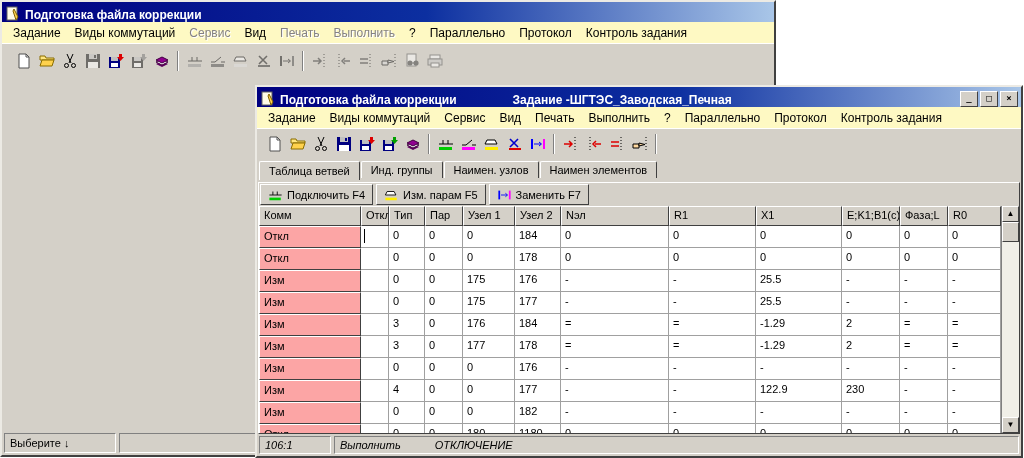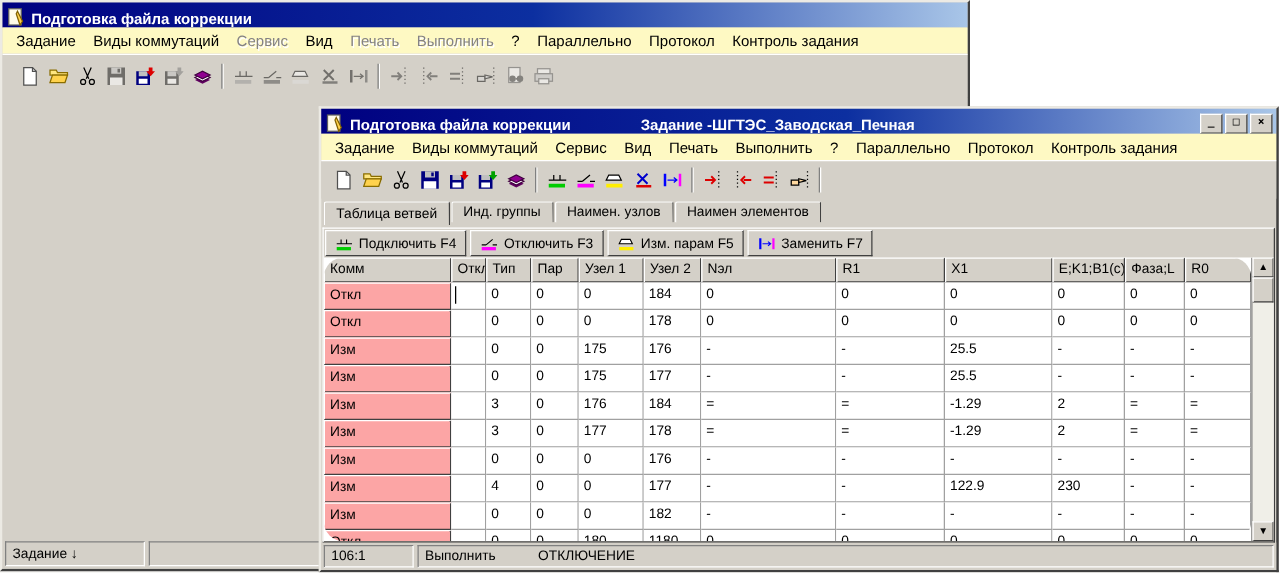--- a/index.html
+++ b/index.html
@@ -35,39 +35,39 @@
   .tab.sel{padding-top:3px;padding-bottom:3px;margin-bottom:-1px;z-index:3;position:relative;}
 
   .tabpage{flex:1;margin:0 1px 0 1px;border:1px solid;border-color:#fff #404040 #404040 #fff;
     background:#d4d0c8;display:flex;flex-direction:column;overflow:hidden;position:relative;z-index:1;}
   .actions{flex:0 0 21px;display:flex;gap:3px;padding:1px 0 1px 1px;}
   .abtn{display:flex;align-items:center;gap:4px;font-size:11px;padding:0 7px;background:#d4d0c8;
     border:1px solid;border-color:#fff #404040 #404040 #fff;white-space:nowrap;}
   .icon14{width:15px;height:14px;display:block;}
 
   .table-wrap{flex:1;display:flex;overflow:hidden;background:#fff;}
-  .grid{flex:1;overflow:hidden;display:flex;flex-direction:column;border-radius:16px;}
+  .grid{flex:1;overflow:hidden;display:flex;flex-direction:column;}
   .trow{display:grid;grid-template-columns:102px 28px 36px 38px 52px 46px 108px 87px 86px 58px 48px minmax(0,1fr);
     flex:0 0 22px;height:22px;}
   .trow.thead{flex:0 0 20px;height:20px;}
   .cell-h{background:#d4d0c8;border:1px solid;border-color:#fff #404040 #404040 #fff;
     font-size:11px;padding:2px 2px 0 4px;box-sizing:border-box;overflow:hidden;white-space:nowrap;}
   .cell{background:#fff;border-right:1px solid #a0a0a0;border-bottom:1px solid #a0a0a0;
     font-size:11px;padding:3px 2px 0 4px;box-sizing:border-box;overflow:hidden;white-space:nowrap;position:relative;}
   .cell.rowhdr{background:#fca5a5;border:1px solid;border-color:#fff #404040 #404040 #fff;}
   .cell.caret::after{content:"";position:absolute;left:3px;top:3px;width:1px;height:14px;background:#000;}
 
   .vscroll{flex:0 0 17px;display:flex;flex-direction:column;background:#f0efe8;border-left:1px solid #808080;}
   .sbtn{flex:0 0 16px;background:#d4d0c8;border:1px solid;border-color:#fff #404040 #404040 #fff;
     font-size:8px;line-height:14px;text-align:center;box-sizing:border-box;}
   .sthumb{flex:0 0 20px;background:#d4d0c8;border:1px solid;border-color:#fff #404040 #404040 #fff;box-sizing:border-box;}
   .strack{flex:1;}
 
   .statusbar{display:flex;gap:3px;padding:2px;box-sizing:border-box;align-items:stretch;background:#d4d0c8;}
-  .front-status{flex:0 0 22px;}
+  .front-status{flex:0 0 22px;font-style:italic;}
   .back-status{flex:0 0 24px;}
   .spanel{border:1px solid;border-color:#808080 #fff #fff #808080;font-size:11px;padding:1px 5px;
     box-sizing:border-box;display:flex;align-items:center;white-space:nowrap;}
   .gap34{gap:34px;}
 
   .client{flex:1;background:#d4d0c8;}
 </style>
 </head>
 <body>
 
@@ -214,21 +214,21 @@
         <span class="tbtn dis">
             <svg class="icon16" viewBox="0 0 16 16">
               <rect x="3" y="2" width="10" height="4" fill="#fff" stroke="#555"></rect>
               <rect x="1" y="6" width="14" height="6" fill="#c8c8c8" stroke="#555"></rect>
               <rect x="4" y="10" width="8" height="4" fill="#fff" stroke="#555"></rect>
             </svg>
           </span>
       </div>
       <div class="client"></div>
       <div class="statusbar back-status">
-        <div class="spanel" style="width:112px;">Задание ↓</div>
+        <div class="spanel" style="width:112px;">Выберите ↓</div>
         <div class="spanel" style="flex:1;"></div>
       </div>
     </div>
   </div>
 
   <div class="win" style="left:255px;top:85px;width:768px;height:373px;z-index:5;">
     <div class="win-inner">
       <div class="titlebar">
         <svg class="icon16" viewBox="0 0 16 16">
             <rect x="2" y="1" width="10" height="13" fill="#fffbe8" stroke="#606060"></rect>
@@ -372,27 +372,20 @@
         <span class="tab">Наимен элементов</span>
       </div>
       <div class="tabpage">
         <div class="actions">
           <span class="abtn">
             <svg class="icon14" viewBox="0 0 16 16">
                 <path d="M1 8h14M5 4v4M10 4v4" stroke="#000" fill="none"></path>
                 <rect x="1" y="11" width="13" height="3" fill="#00cc00"></rect>
               </svg>
             <span>Подключить F4</span>
-          </span>
-          <span class="abtn">
-            <svg class="icon14" viewBox="0 0 16 16">
-                <path d="M1 9h4M11 9h4M5 9l6-5" stroke="#000" fill="none"></path>
-                <rect x="1" y="11" width="13" height="3" fill="#ff00ff"></rect>
-              </svg>
-            <span>Отключить F3</span>
           </span>
           <span class="abtn">
             <svg class="icon14" viewBox="0 0 16 16">
                 <path d="M3 4h8l2 4H1z" fill="#fff" stroke="#000"></path>
                 <rect x="1" y="11" width="13" height="3" fill="#ffee00"></rect>
               </svg>
             <span>Изм. парам F5</span>
           </span>
           <span class="abtn">
             <svg class="icon14" viewBox="0 0 16 16">

